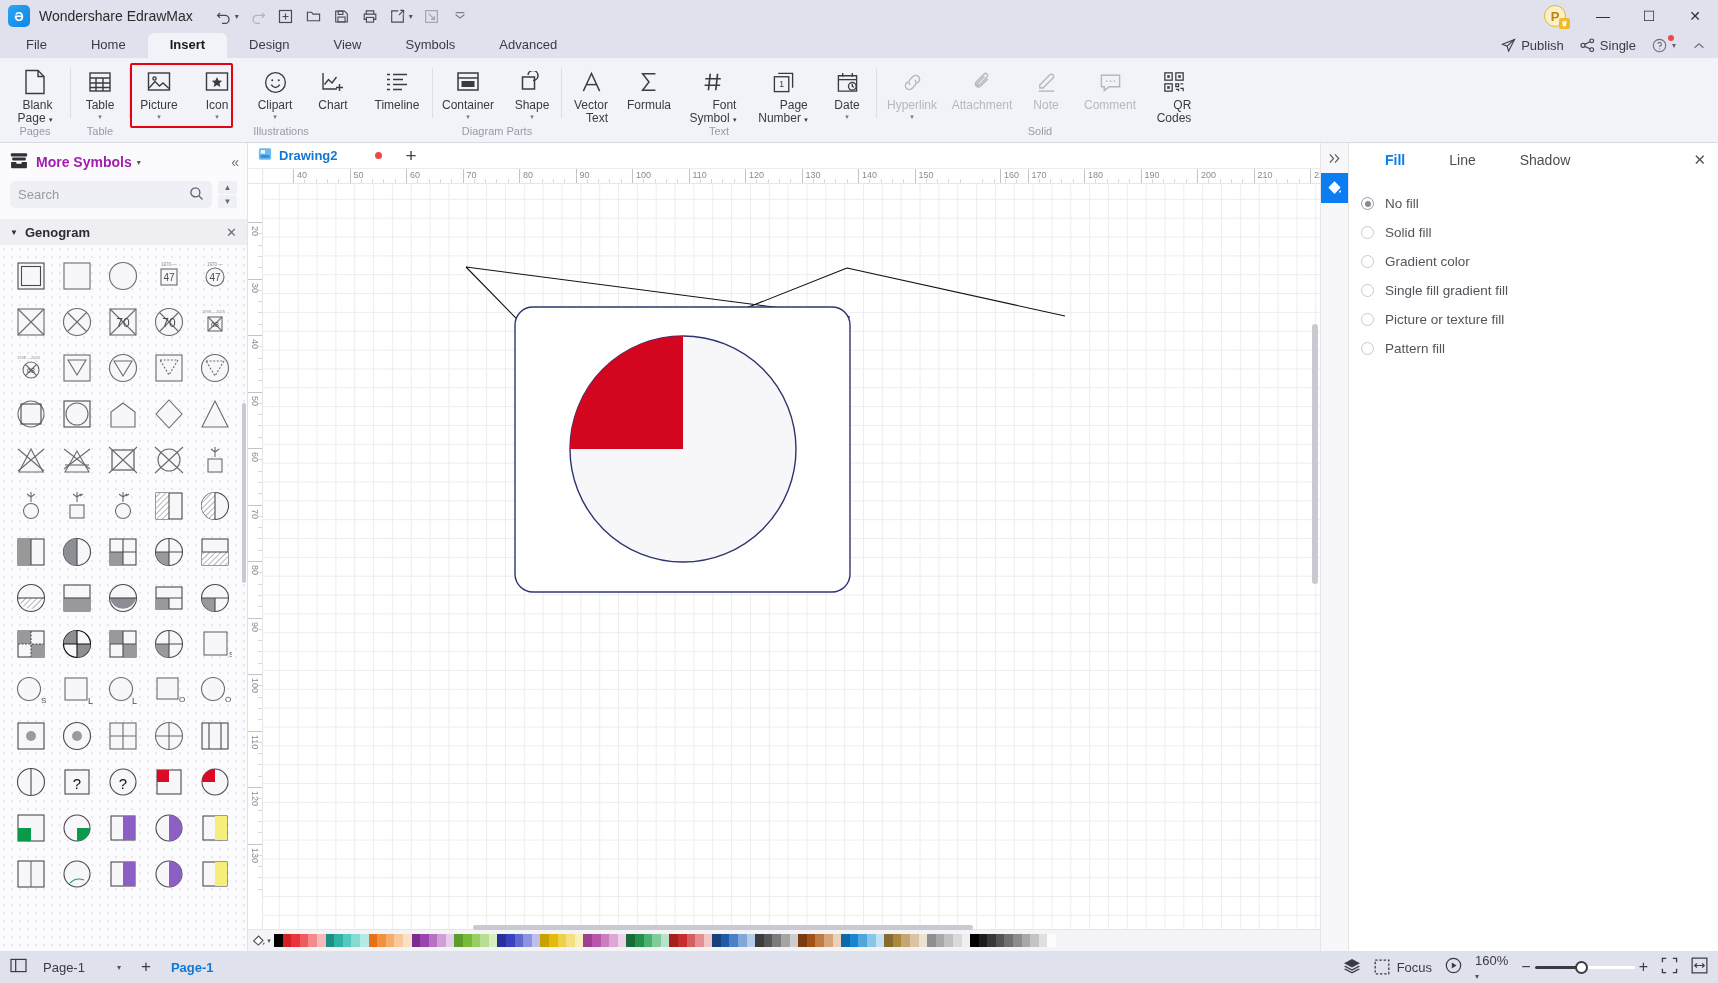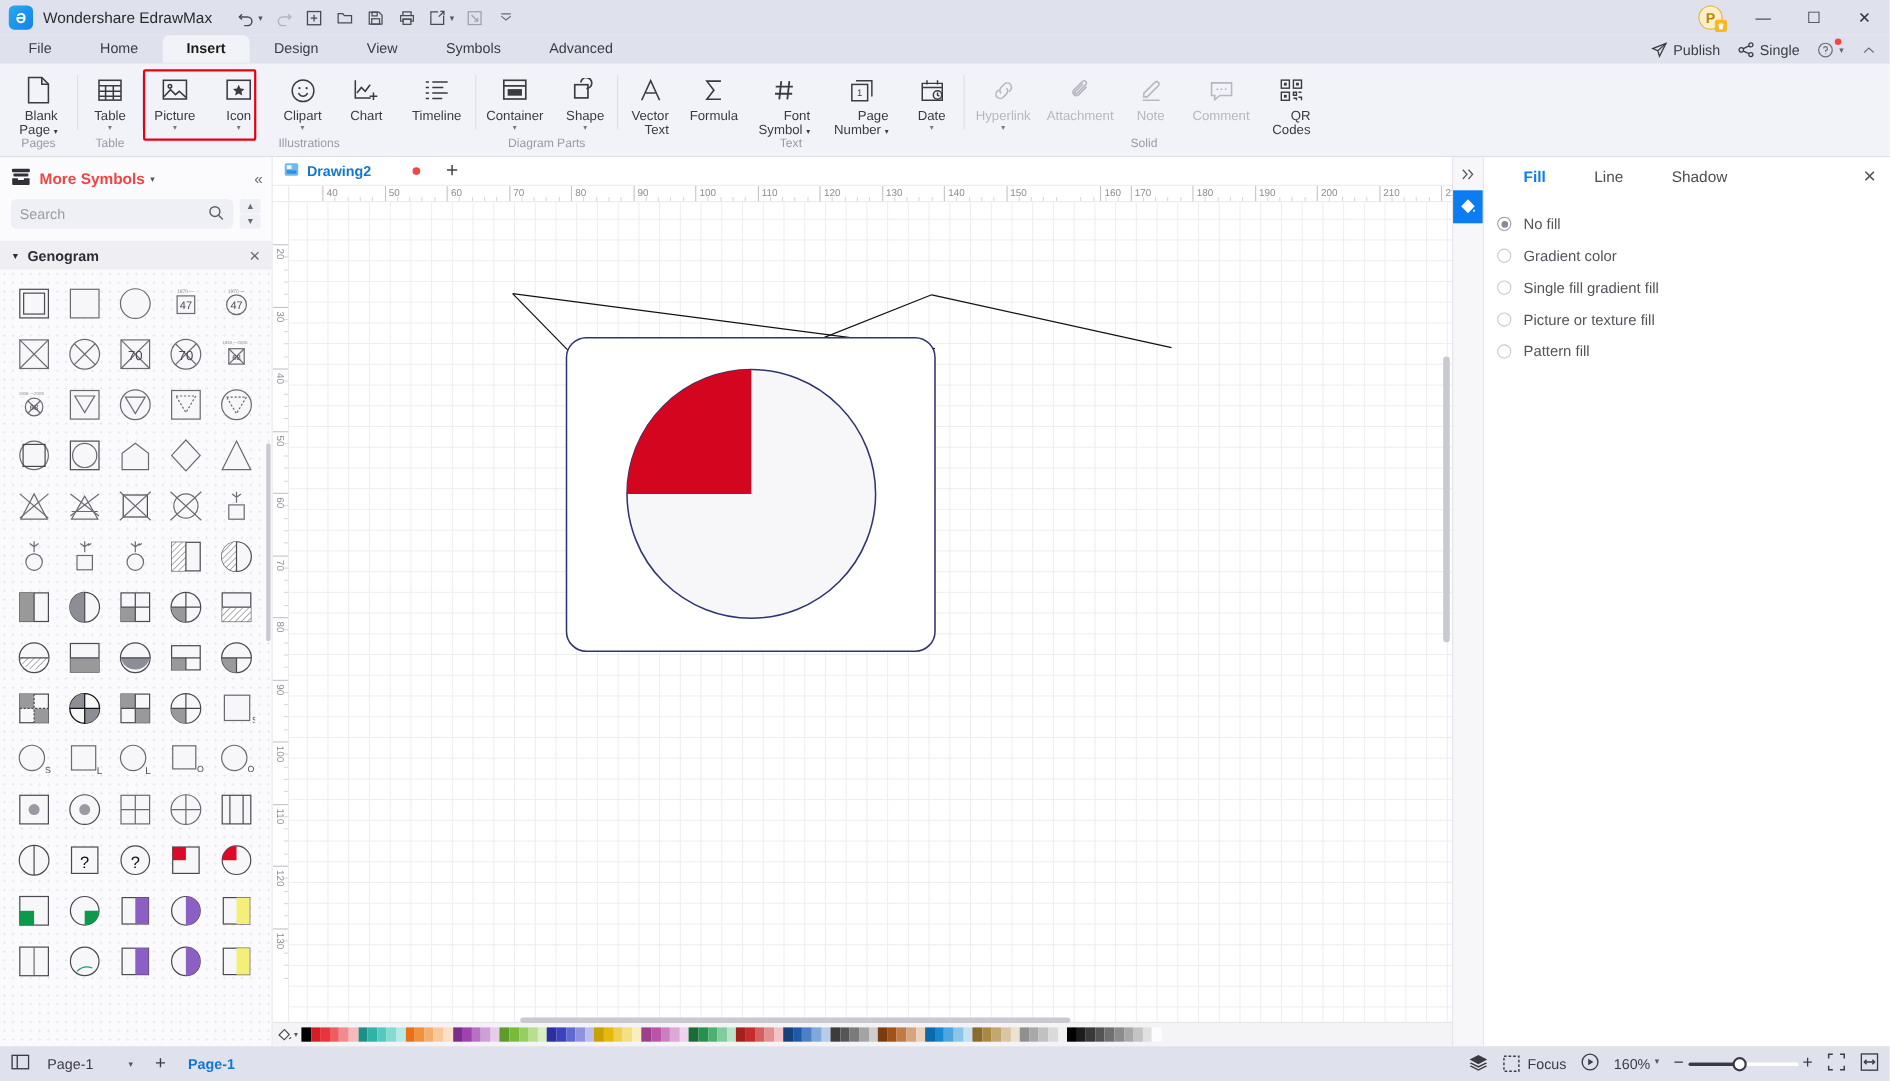--- a/index.html
+++ b/index.html
@@ -41,21 +41,21 @@
     margin-right: 14px; position: relative;
   }
   .avatar .crown {
     position: absolute; right: -5px; bottom: -3px; width: 11px; height: 11px;
     background: #f5b924; border-radius: 2px; font-size: 7px; color:#fff;
     display:flex; align-items:center; justify-content:center;
   }
 
   
   .menubar {
-    height: 26px; background: #dfe1ec; display: flex; align-items: flex-start;
+    height: 26px; background: #dfe1ec; display: flex; align-items: center;
     padding-left: 4px; flex: 0 0 26px; position: relative;
   }
   .menu-item {
     padding: 4px 22px 5px 22px; font-size: 13px; color: #3b3b42; line-height: 16px;
     border-radius: 6px 6px 0 0;
   }
   .menu-item.active { background: #f2f3f8; color: #1a1a1a; font-weight: bold; }
   .menu-right { position: absolute; right: 6px; bottom: 3px; display: flex; align-items: center; gap: 4px; font-size: 13px; color: #3b3b42;}
   .menu-right .mr { display: flex; align-items: center; gap: 5px; padding: 2px 6px;}
   .helpdot { width:6px;height:6px;border-radius:50%;background:#f04747;position:absolute;top:-1px;right:8px;}
@@ -86,21 +86,21 @@
 
   
   .main { flex: 1 1 auto; display: flex; min-height: 0; position: relative; }
 
   
   .leftpanel {
     width: 248px; flex: 0 0 248px; background: #fbfbfd; display: flex; flex-direction: column;
     border-right: 1px solid #e2e2ea; position: relative;
   }
   .lp-head { height: 38px; display: flex; align-items: center; padding: 0 10px; }
-  .lp-head .t { font-size: 14px; font-weight: bold; color: #ef4444; margin-left: 8px; }
+  .lp-head .t { font-size: 14px; font-weight: bold; color: #a21caf; margin-left: 8px; }
   .lp-head .car { font-size: 8px; color: #555; margin-left: 5px; }
   .lp-collapse { position: absolute; right: 8px; top: 11px; color: #6b6b74; font-size: 14px; }
   .searchrow { display: flex; align-items: center; padding: 0 10px 0 10px; gap: 6px; }
   .searchbox {
     flex: 1; height: 27px; background: #eff0f5; border-radius: 5px;
     display: flex; align-items: center; padding: 0 8px; color: #9a9aa4; font-size: 13px;
   }
   .searchbox .mag { margin-left: auto; color: #6e6e78; }
   .spin { display: flex; flex-direction: column; gap: 1px; }
   .spinbtn { width: 19px; height: 13px; background: #eff0f5; display: flex; align-items: center; justify-content: center; color: #6a6a74; font-size: 8px; border-radius:2px;}
@@ -1432,20 +1432,24 @@
           <div class="rp-tab">Shadow</div>
           <div class="rp-close">✕</div>
         </div>
         <div class="fill-opts">
           <div class="fopt">
             <span class="radio on"></span>
             <span class="txt">No fill</span>
           </div>
           <div class="fopt">
             <span class="radio"></span>
+            <span class="txt">Solid fill</span>
+          </div>
+          <div class="fopt">
+            <span class="radio"></span>
             <span class="txt">Gradient color</span>
           </div>
           <div class="fopt">
             <span class="radio"></span>
             <span class="txt">Single fill gradient fill</span>
           </div>
           <div class="fopt">
             <span class="radio"></span>
             <span class="txt">Picture or texture fill</span>
           </div>
@@ -1486,21 +1490,21 @@
             <rect x="1.2" y="1.2" width="13.6" height="13.6"></rect>
           </svg>
         <span>Focus</span>
       </span>
       <span>
         <svg width="17" height="17" viewBox="0 0 18 18" fill="none" stroke="#3b3b44" stroke-width="1.3">
             <circle cx="9" cy="9" r="7.6"></circle>
             <path d="M7.2 5.8l5 3.2-5 3.2z" fill="#3b3b44" stroke="none"></path>
           </svg>
       </span>
-      <span style="display:flex;gap:4px;">
+      <span style="display:flex;gap:4px;flex-direction:column;">
         <span>160%</span>
         <span style="font-size:8px;color:#555;">▾</span>
       </span>
       <span class="zoomslider">
         <span style="font-size:16px;color:#3b3b44;">−</span>
         <span class="zs-track">
           <span class="zs-fill"></span>
           <span class="zs-knob"></span>
         </span>
         <span style="font-size:16px;color:#3b3b44;">+</span>

